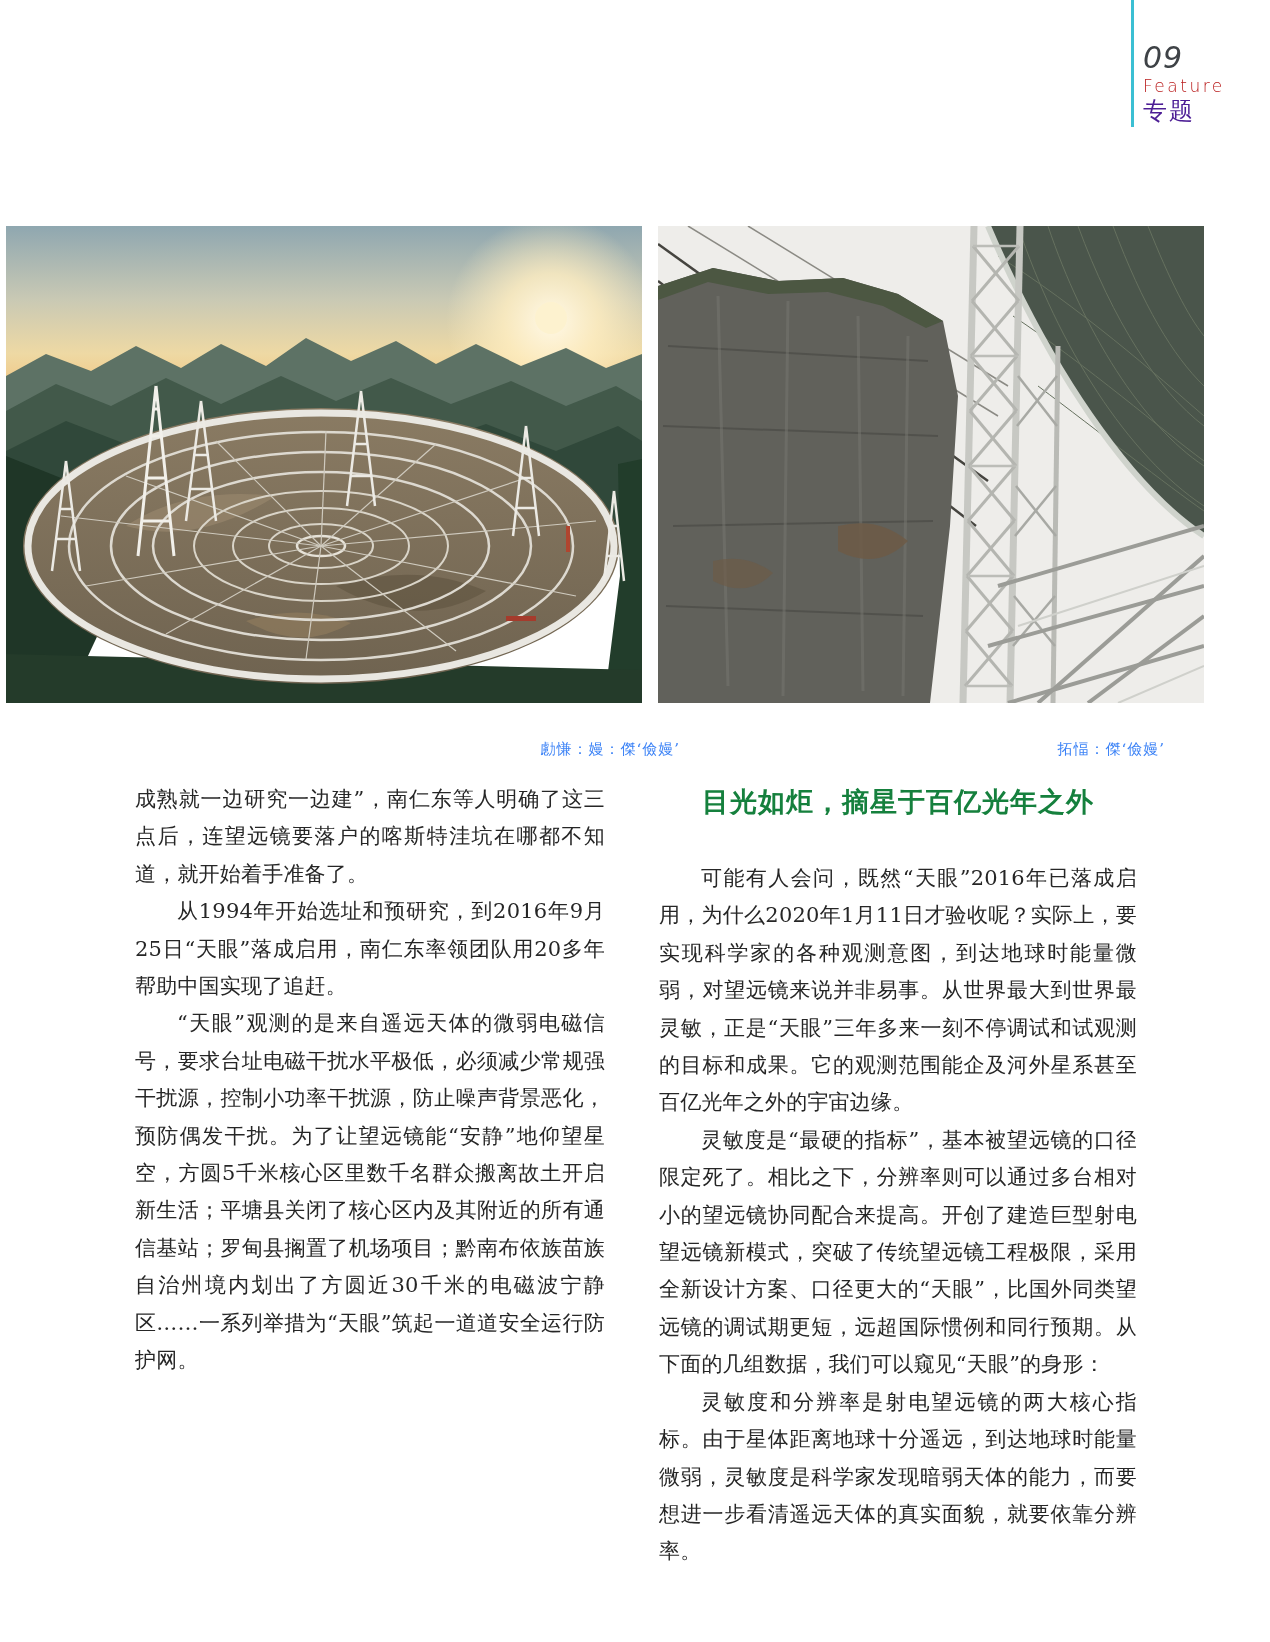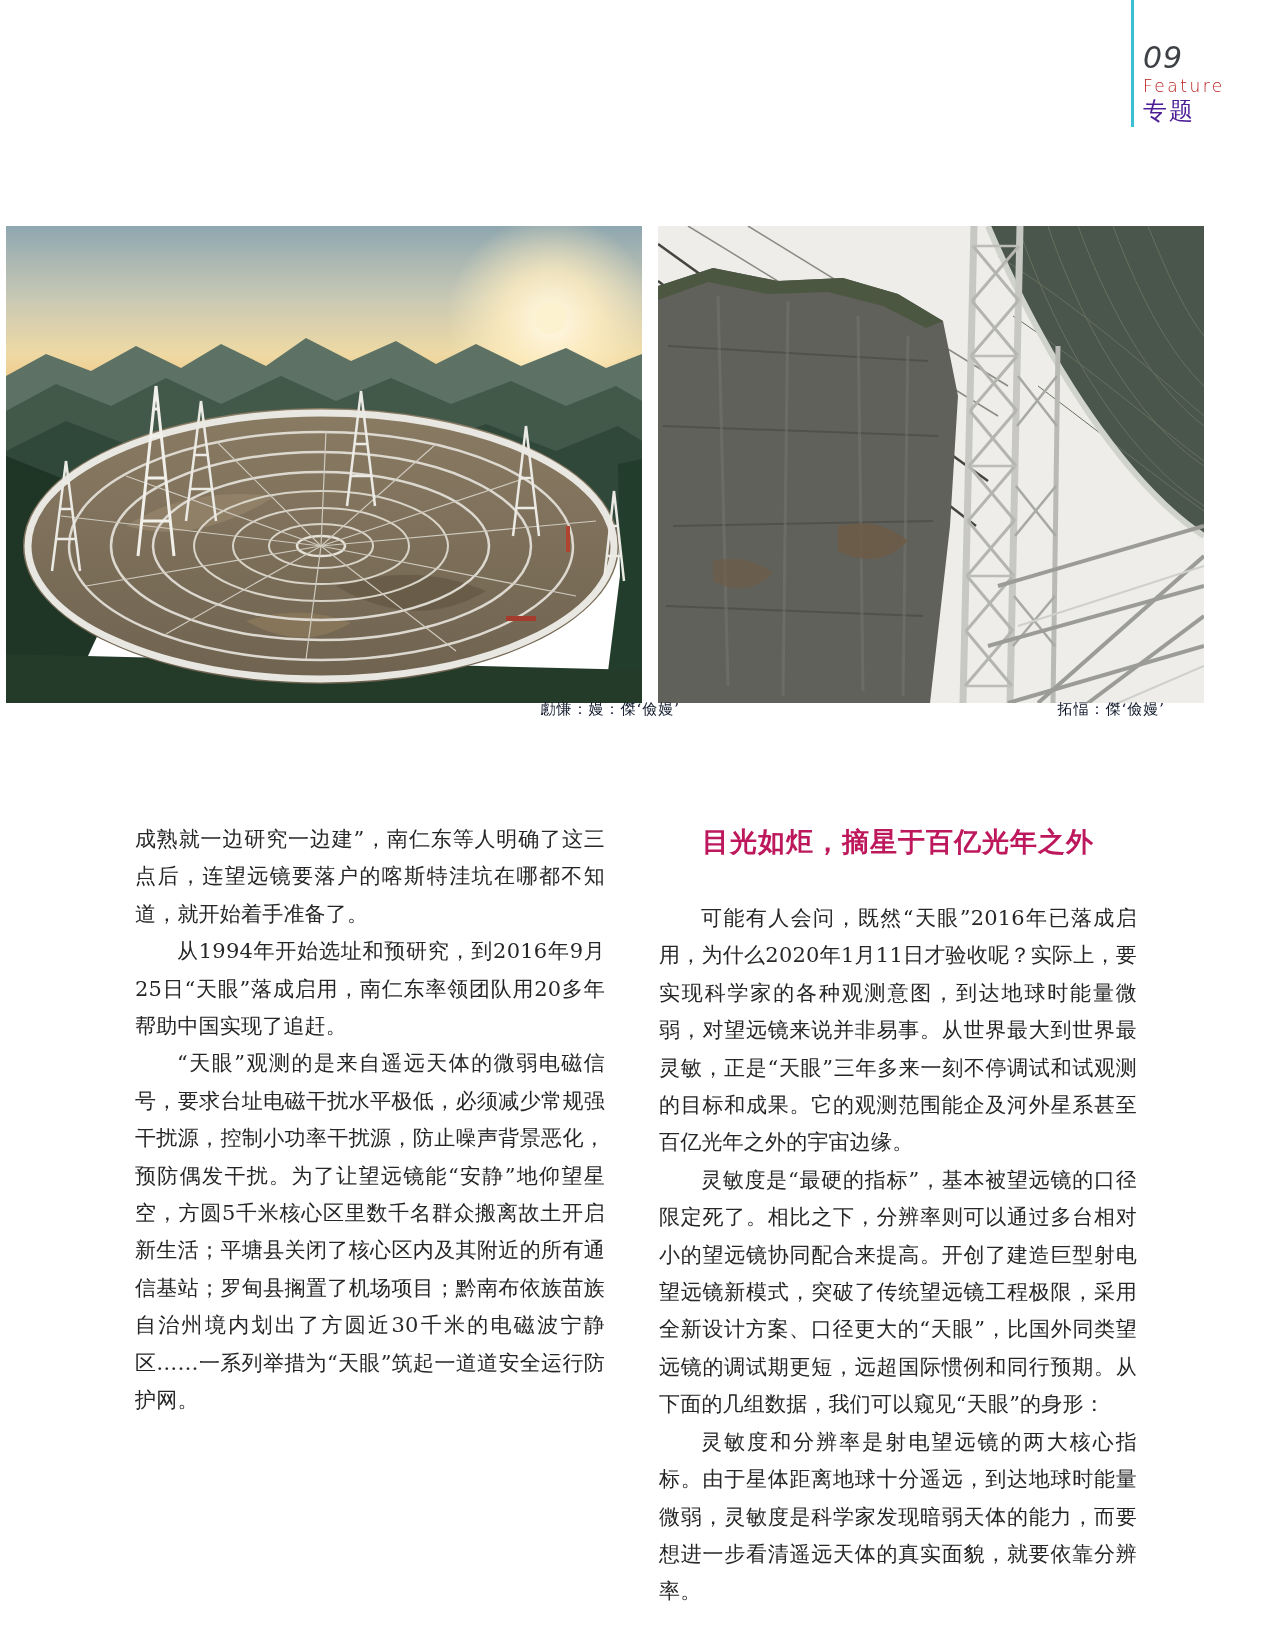--- a/index.html
+++ b/index.html
@@ -10,33 +10,33 @@
   .corner-rule{position:absolute;left:1131px;top:0;width:3px;height:127px;background:#3bbfd3;}
   .pageno{position:absolute;left:1143px;top:42px;font-family:"DejaVu Sans","Liberation Sans",sans-serif;}
   .pageno .num{font-size:30px;line-height:32px;color:#3e4246;letter-spacing:1px;font-style:italic;}
   .pageno .feature{font-size:17px;line-height:20px;color:#b91c1c;letter-spacing:2.5px;margin-top:2px;font-weight:300;}
   .pageno .zhuanti{font-size:24px;line-height:28px;color:#4c1d95;letter-spacing:2px;margin-top:1px;}
 
   
   .photo{position:absolute;top:226px;overflow:hidden;}
   .photo-left{left:6px;width:636px;height:477px;}
   .photo-right{left:658px;width:546px;height:477px;}
-  .caption{position:absolute;top:700px;font-size:15px;color:#0f172a;text-align:right;letter-spacing:1px;}
+  .caption{position:absolute;top:740px;font-size:15px;color:#3b82f6;text-align:right;letter-spacing:1px;}
   .caption-left{left:340px;width:340px;}
   .caption-right{left:825px;width:340px;}
 
   
-  .col{position:absolute;top:821px;}
+  .col{position:absolute;top:781px;}
   .col-left{left:135px;width:470px;}
   .col-right{left:659px;width:478px;}
   .col p{margin:0;font-size:21px;line-height:37.4px;text-align:justify;text-indent:2em;
          color:#262626;letter-spacing:0.2px;}
   .col p.cont{text-indent:0;}
   h2.sec-head{margin:0 0 37px 0;font-family:"DejaVu Sans","Liberation Sans",sans-serif;
-      font-size:27px;line-height:42px;font-weight:bold;color:#be185d;text-align:center;letter-spacing:1px;}
+      font-size:27px;line-height:42px;font-weight:bold;color:#15803d;text-align:center;letter-spacing:1px;}
 </style>
 </head>
 <body>
 
 <div id="page">
 
   <div class="corner-rule"></div>
   <div class="pageno">
     <div class="num">09</div>
     <div class="feature">Feature</div>

